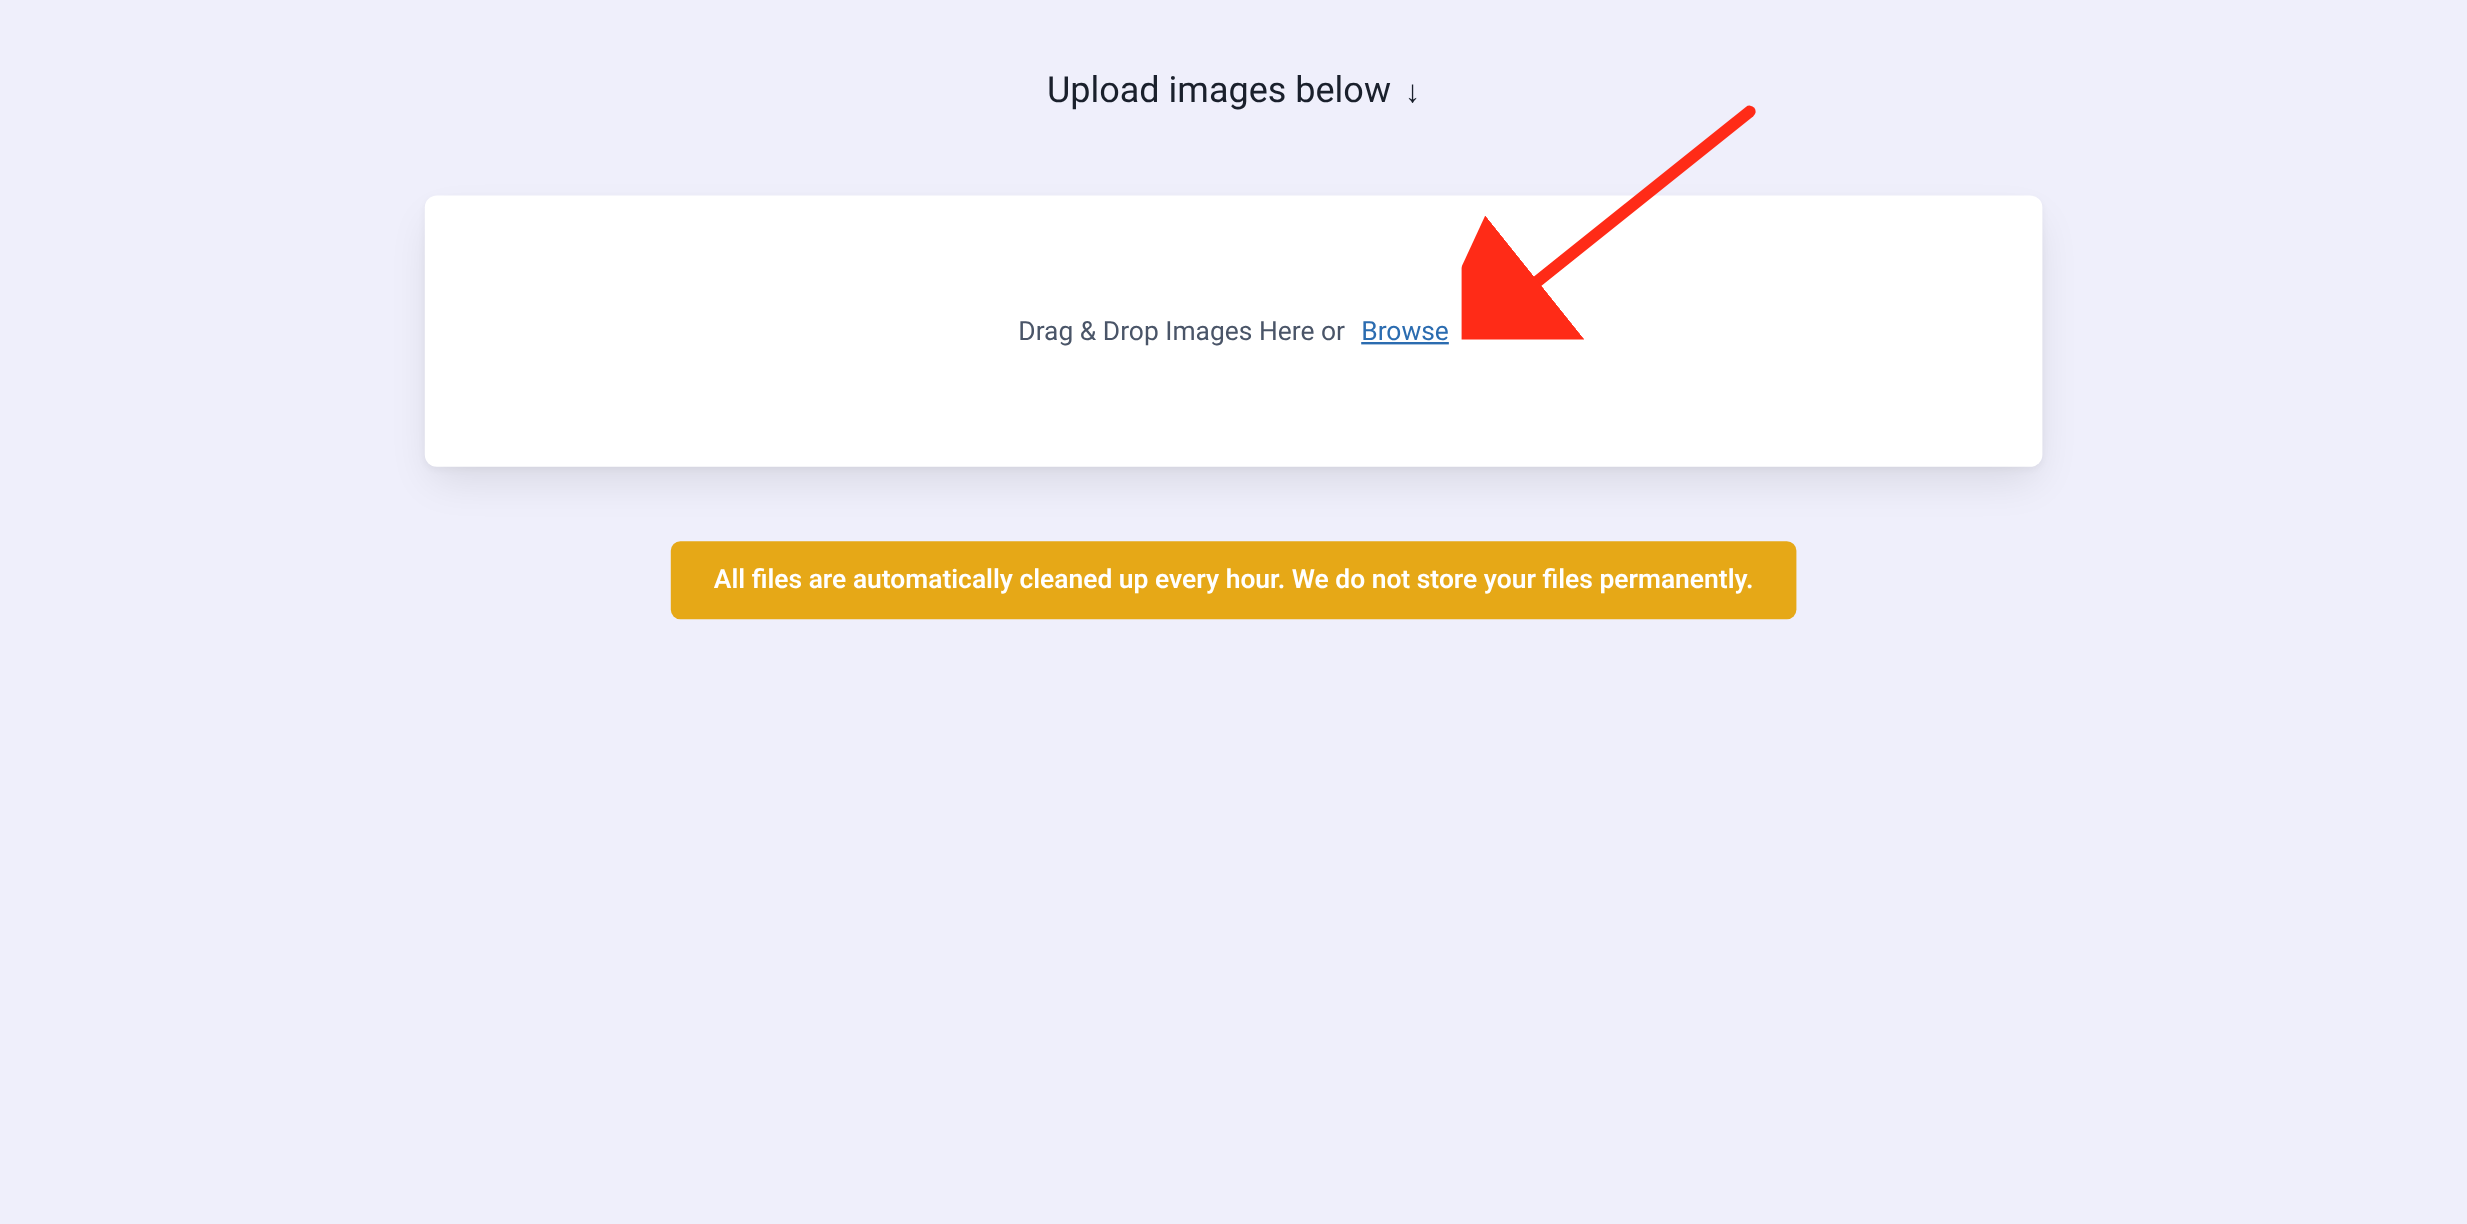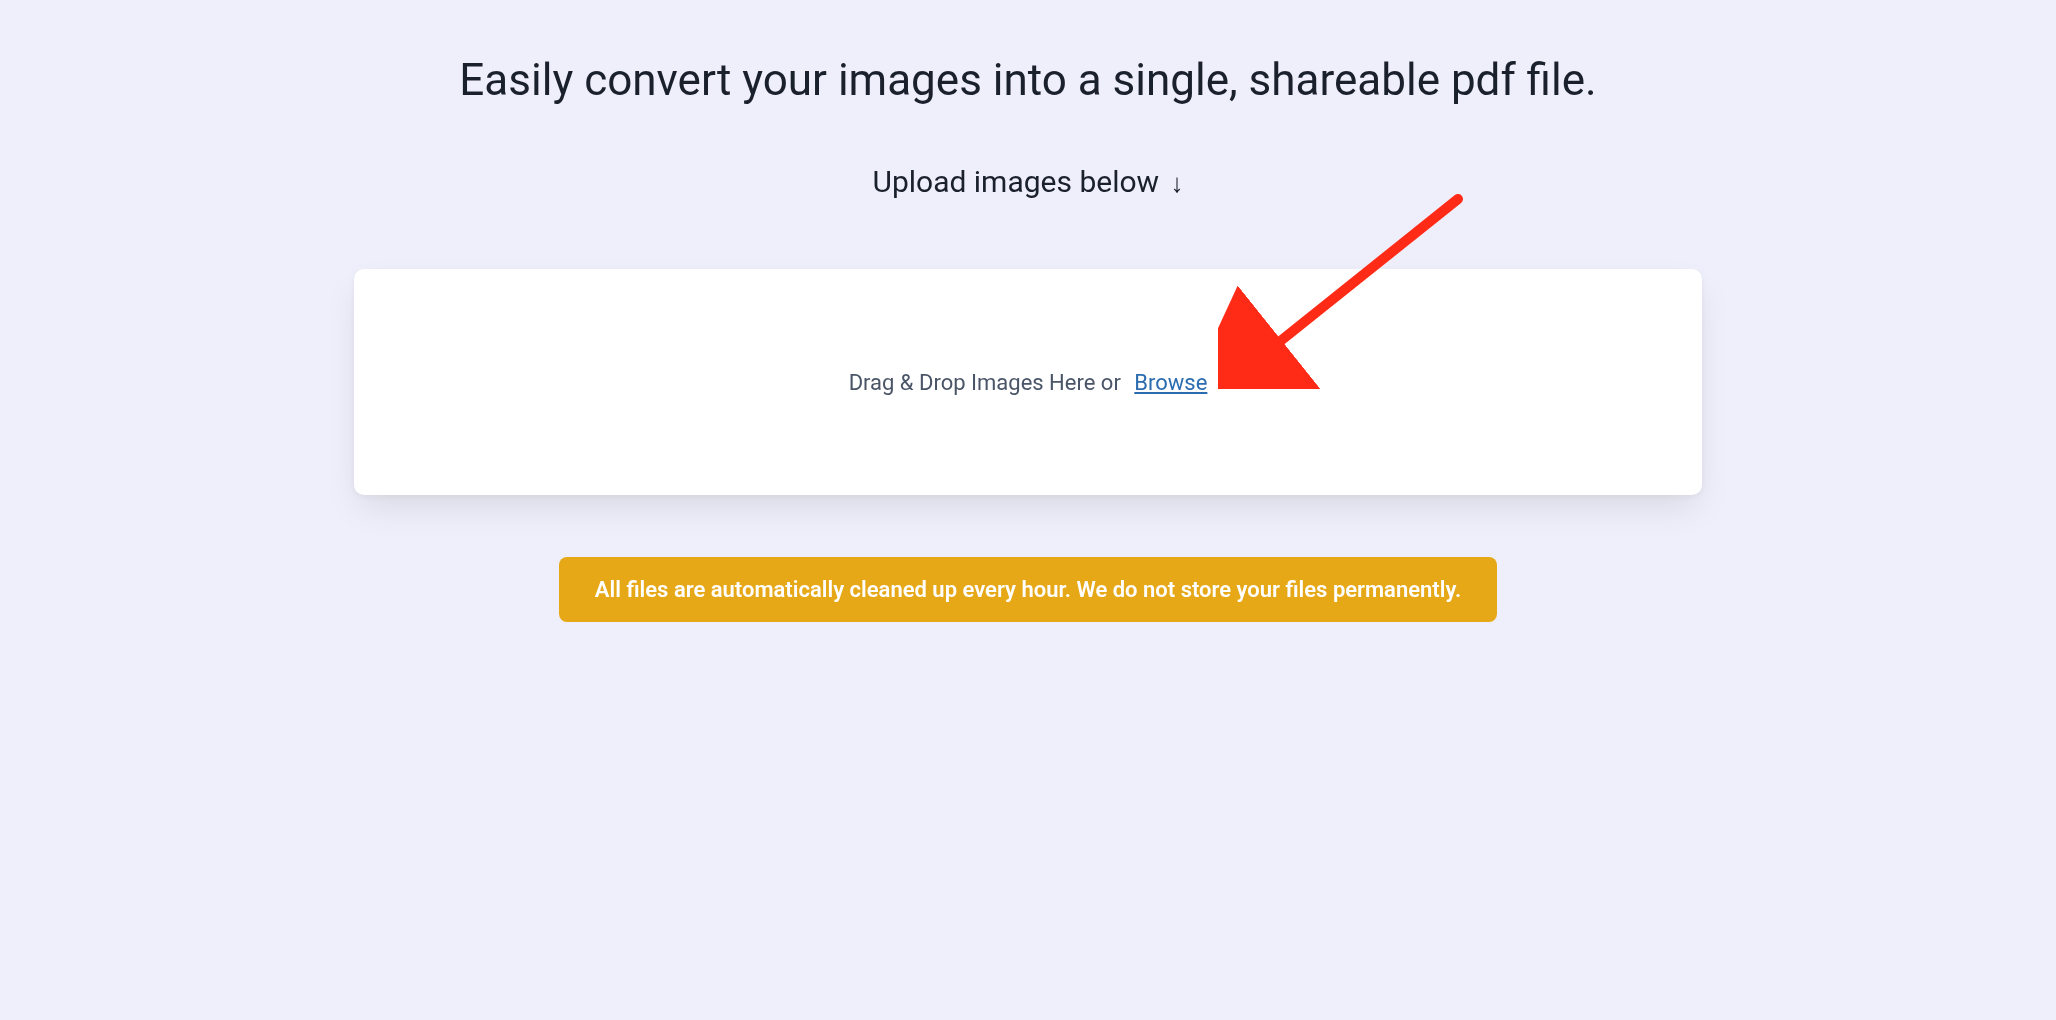--- a/index.html
+++ b/index.html
@@ -88,21 +88,20 @@
       padding: 20px 20px;
       font-size: 22px;
       font-weight: 600;
       text-align: center;
     }
   </style>
 </head>
 <body>
 
 <div class="container">
-  <p class="subtitle">Easily convert your images into a single, shareable pdf file.</p>
   <p class="upload-label">
     <span>Upload images below</span>
     <span class="arrow">↓</span>
   </p>
 
   <div class="dropzone-wrap">
     <div class="dropzone">
       <div class="dropzone-text">
         <span>Drag &amp; Drop Images Here or</span>
         <a class="browse-link">Browse</a>

